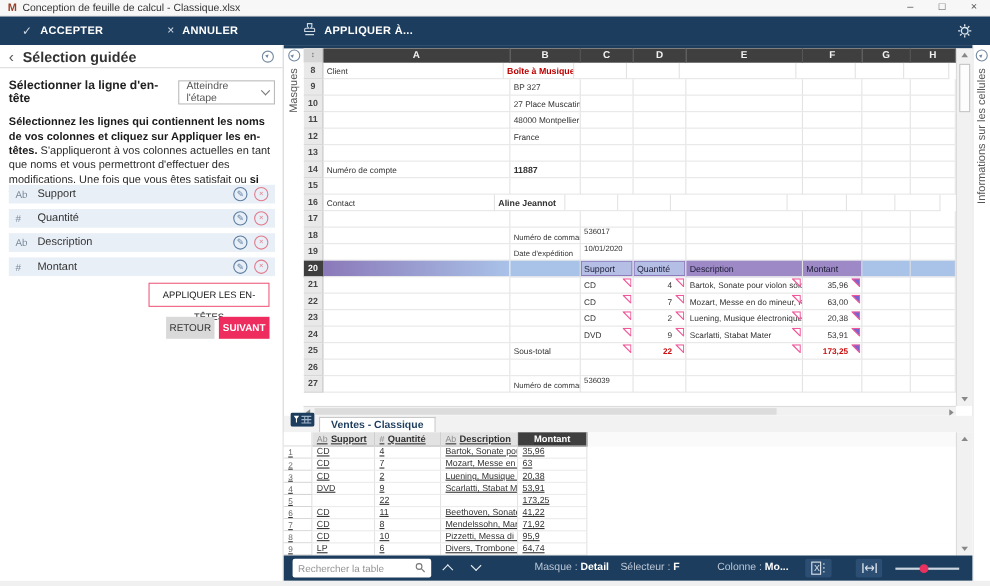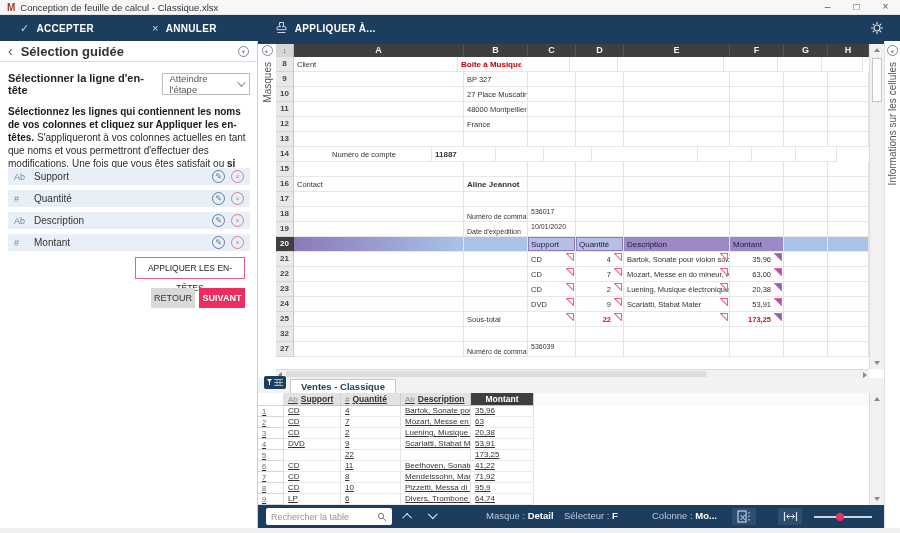--- a/index.html
+++ b/index.html
@@ -329,21 +329,21 @@
         <div class="g-cell" style="width: 64px;"></div>
         <div class="g-cell" style="width: 48px;"></div>
         <div class="g-cell" style="width: 48px;"></div>
         <div class="g-cell" style="width: 106px;"></div>
         <div class="g-cell" style="width: 54px;"></div>
         <div class="g-cell" style="width: 44px;"></div>
         <div class="g-cell" style="width: 41px;"></div>
       </div>
       <div class="g-row">
         <div class="g-gut">14</div>
-        <div class="g-cell" style="width: 138px; justify-content: center;">
+        <div class="g-cell" style="width: 170px;">
           <span>Numéro de compte</span>
         </div>
         <div class="g-cell s-bold" style="width: 64px;">
           <span>11887</span>
         </div>
         <div class="g-cell" style="width: 48px;"></div>
         <div class="g-cell" style="width: 48px;"></div>
         <div class="g-cell" style="width: 106px;"></div>
         <div class="g-cell" style="width: 54px;"></div>
         <div class="g-cell" style="width: 44px;"></div>
@@ -355,21 +355,21 @@
         <div class="g-cell" style="width: 64px;"></div>
         <div class="g-cell" style="width: 48px;"></div>
         <div class="g-cell" style="width: 48px;"></div>
         <div class="g-cell" style="width: 106px;"></div>
         <div class="g-cell" style="width: 54px;"></div>
         <div class="g-cell" style="width: 44px;"></div>
         <div class="g-cell" style="width: 41px;"></div>
       </div>
       <div class="g-row">
         <div class="g-gut">16</div>
-        <div class="g-cell" style="width: 170px;">
+        <div class="g-cell" style="width: 156px;">
           <span>Contact</span>
         </div>
         <div class="g-cell s-bold" style="width: 64px;">
           <span>Aline Jeannot</span>
         </div>
         <div class="g-cell" style="width: 48px;"></div>
         <div class="g-cell" style="width: 48px;"></div>
         <div class="g-cell" style="width: 106px;"></div>
         <div class="g-cell" style="width: 54px;"></div>
         <div class="g-cell" style="width: 44px;"></div>
@@ -584,21 +584,21 @@
         <div class="g-cell s-numredbold" style="width: 54px;">
           <span>173,25</span>
           <svg class="trap" width="8" height="8" viewBox="0 0 9 9">
             <path d="M0.5 0.5 L8.5 0.5 L8.5 8.5 Z" fill="#7a63cc" stroke="#f0589a" stroke-width="1.2"></path>
           </svg>
         </div>
         <div class="g-cell" style="width: 44px;"></div>
         <div class="g-cell" style="width: 41px;"></div>
       </div>
       <div class="g-row">
-        <div class="g-gut">32</div>
+        <div class="g-gut">26</div>
         <div class="g-cell" style="width: 170px;"></div>
         <div class="g-cell" style="width: 64px;"></div>
         <div class="g-cell" style="width: 48px;"></div>
         <div class="g-cell" style="width: 48px;"></div>
         <div class="g-cell" style="width: 106px;"></div>
         <div class="g-cell" style="width: 54px;"></div>
         <div class="g-cell" style="width: 44px;"></div>
         <div class="g-cell" style="width: 41px;"></div>
       </div>
       <div class="g-row">

